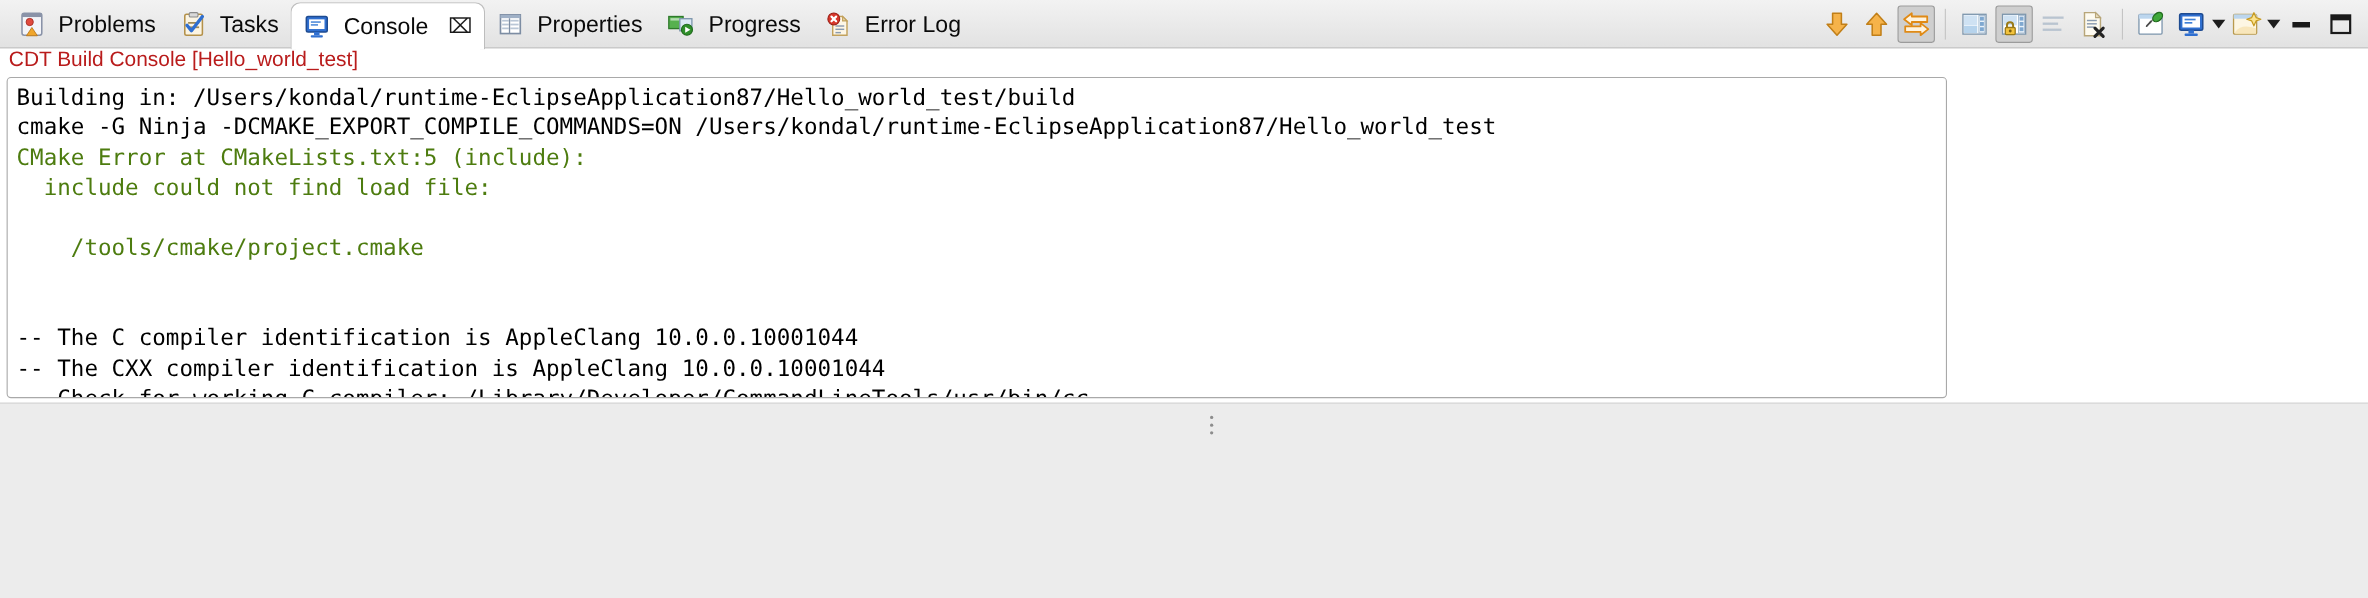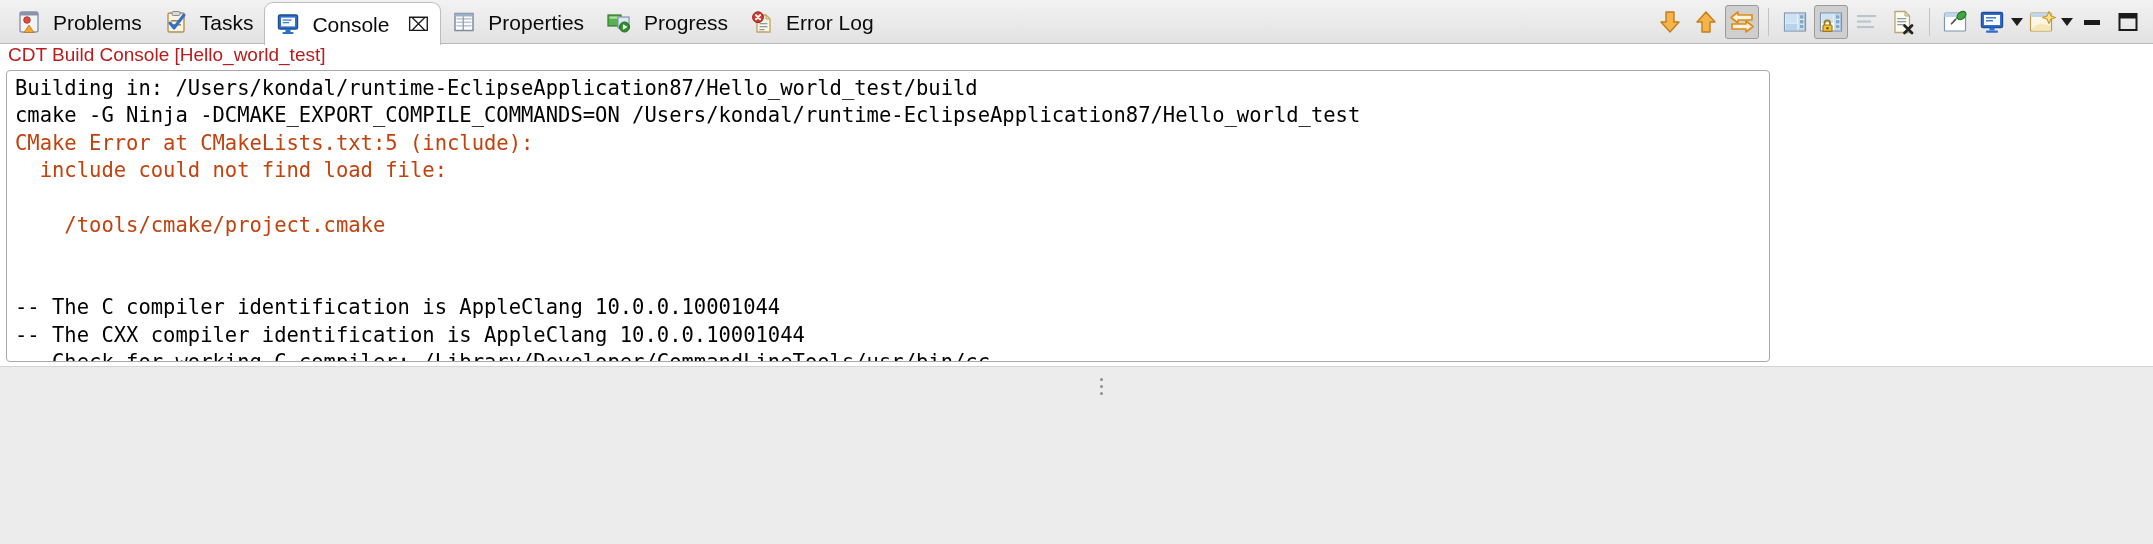--- a/index.html
+++ b/index.html
@@ -127,21 +127,21 @@
   }
   .console-body {
     padding: 4px 0 0 8px;
     font-family: "DejaVu Sans Mono", monospace;
     font-size: 20.5px;
     line-height: 27.4px;
     white-space: pre;
     color: #000000;
   }
   .line { height: 27.4px; }
-  .line.err { color: #c2410c; }
+  .line.err { color: #4d7c0f; }
 
   
   .statusbar {
     position: absolute;
     left: 0;
     top: 366px;
     width: 2153px;
     height: 178px;
     background: #ececec;
     border-top: 1px solid #d4d4d4;

